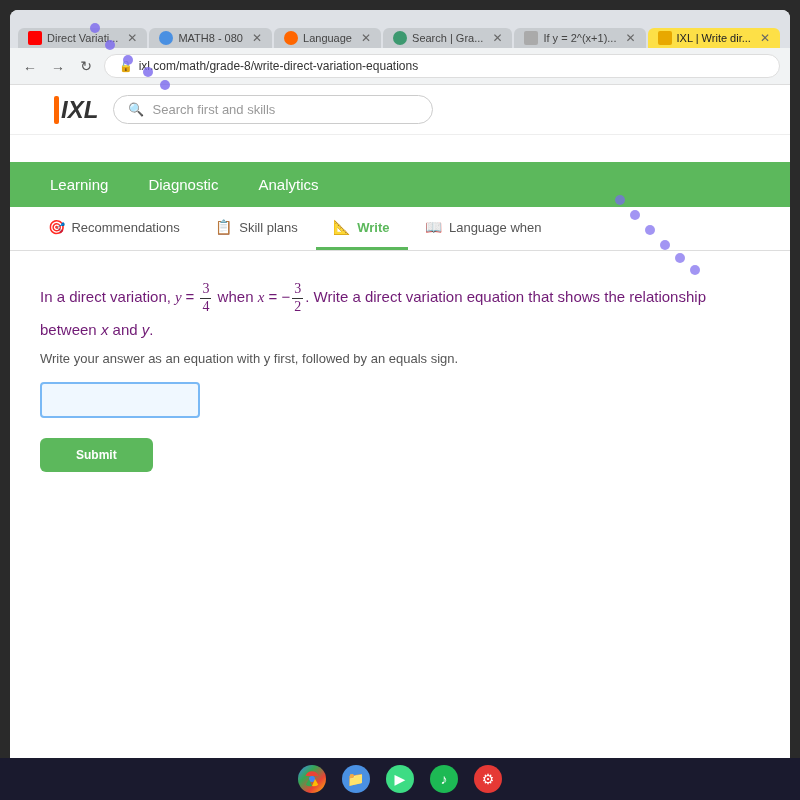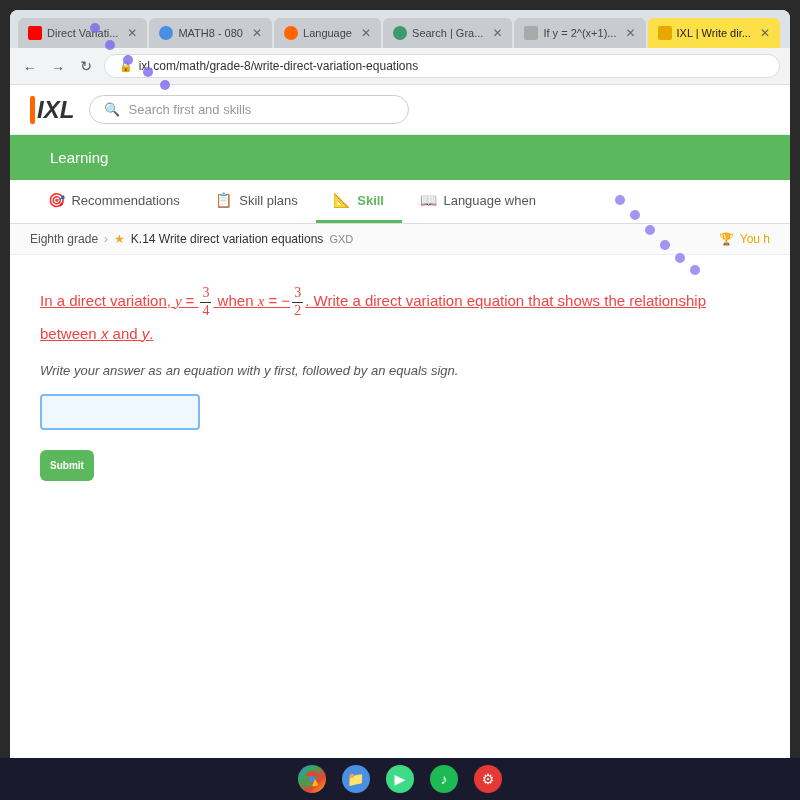--- a/index.html
+++ b/index.html
@@ -38,21 +38,21 @@
     }
 
     .tab {
       display: flex;
       align-items: center;
       padding: 5px 10px;
       border-radius: 6px 6px 0 0;
       font-size: 11px;
       gap: 5px;
       max-width: 150px;
-      height: 30px;
+      height: 20px;
       cursor: pointer;
       white-space: nowrap;
       overflow: hidden;
       text-overflow: ellipsis;
     }
 
     .tab.active {
       background: #fde047;
       color: #202124;
     }
@@ -141,20 +141,21 @@
       align-items: center;
       gap: 15px;
       border-bottom: 1px solid #eee;
       flex-shrink: 0;
     }
 
     .ixl-logo {
       display: flex;
       align-items: center;
       gap: 2px;
+      margin-left: 24px;
     }
 
     .ixl-logo-bar {
       width: 5px;
       height: 28px;
       background: #ff6600;
       border-radius: 2px;
     }
 
     .ixl-logo-text {
@@ -182,20 +183,21 @@
       font-size: 13px;
     }
 
     
     .green-nav {
       background: #5cb85c;
       display: flex;
       align-items: center;
       padding: 0 20px;
       flex-shrink: 0;
+      margin-top: 27px;
     }
 
     .green-nav-item {
       padding: 14px 20px;
       color: #fff;
       font-size: 15px;
       cursor: pointer;
       font-weight: 500;
     }
 
@@ -271,24 +273,23 @@
     }
 
     
     .question-area {
       padding: 30px 30px 20px;
       flex: 1;
     }
 
     .question-text {
       font-size: 15px;
-      color: #ef4444;
+      color: #701a75;
       line-height: 1.8;
-      margin-bottom: 16px;
-      text-decoration: underline;
+      margin-bottom: 8px;
     }
 
     .math-inline {
       font-style: italic;
       font-family: 'Times New Roman', serif;
     }
 
     .fraction {
       display: inline-flex;
       flex-direction: column;
@@ -307,21 +308,20 @@
     }
 
     .fraction-den {
       padding: 0 2px;
       text-align: center;
     }
 
     .instruction-text {
       font-size: 13px;
       color: #555;
-      font-style: italic;
       margin-bottom: 16px;
     }
 
     .answer-input {
       display: block;
       width: 160px;
       height: 36px;
       border: 2px solid #7ab9f5;
       border-radius: 4px;
       padding: 4px 10px;
@@ -329,22 +329,22 @@
       margin-bottom: 20px;
       outline: none;
       background: #f0f8ff;
     }
 
     .submit-btn {
       background: #5cb85c;
       color: #fff;
       border: none;
       border-radius: 6px;
-      padding: 10px 10px;
-      font-size: 10px;
+      padding: 10px 36px;
+      font-size: 12px;
       font-weight: 600;
       cursor: pointer;
     }
 
     
     .taskbar {
       position: absolute;
       bottom: 0;
       left: 0;
       right: 0;
@@ -453,52 +453,47 @@
       <div class="search-box">
         <span class="search-icon">🔍</span>
         <span>Search first and skills</span>
       </div>
     </div>
 
     <div class="green-nav">
       <div class="green-nav-item">
         <span>Learning</span>
       </div>
+      <div class="green-nav-item">
+        <span>Diagnostic</span>
+      </div>
+      <div class="green-nav-item">
+        <span>Analytics</span>
+      </div>
     </div>
 
     <div class="sub-nav">
       <div class="sub-nav-item">
         <span class="sub-nav-icon">🎯</span>
         <span>Recommendations</span>
       </div>
       <div class="sub-nav-item">
         <span class="sub-nav-icon">📋</span>
         <span>Skill plans</span>
       </div>
       <div class="sub-nav-item active">
         <span class="sub-nav-icon">📐</span>
-        <span>Skill</span>
+        <span>Write</span>
       </div>
       <div class="sub-nav-item">
         <span class="sub-nav-icon">📖</span>
         <span>Language when</span>
       </div>
     </div>
 
-    <div class="breadcrumb">
-      <span>Eighth grade</span>
-      <span class="breadcrumb-separator">›</span>
-      <span class="breadcrumb-star">★</span>
-      <span class="breadcrumb-current">K.14 Write direct variation equations</span>
-      <span class="breadcrumb-code">GXD</span>
-      <div class="trophy-area">
-        <span>🏆</span>
-        <span>You h</span>
-      </div>
-    </div>
 
     <div class="question-area">
       <div class="question-text">
         <span>In a direct variation,</span>
         <span class="math-inline"> y </span>=
         <span class="fraction">
           <span class="fraction-num">3</span>
           <span class="fraction-den">4</span>
         </span>
         <span> when </span>

